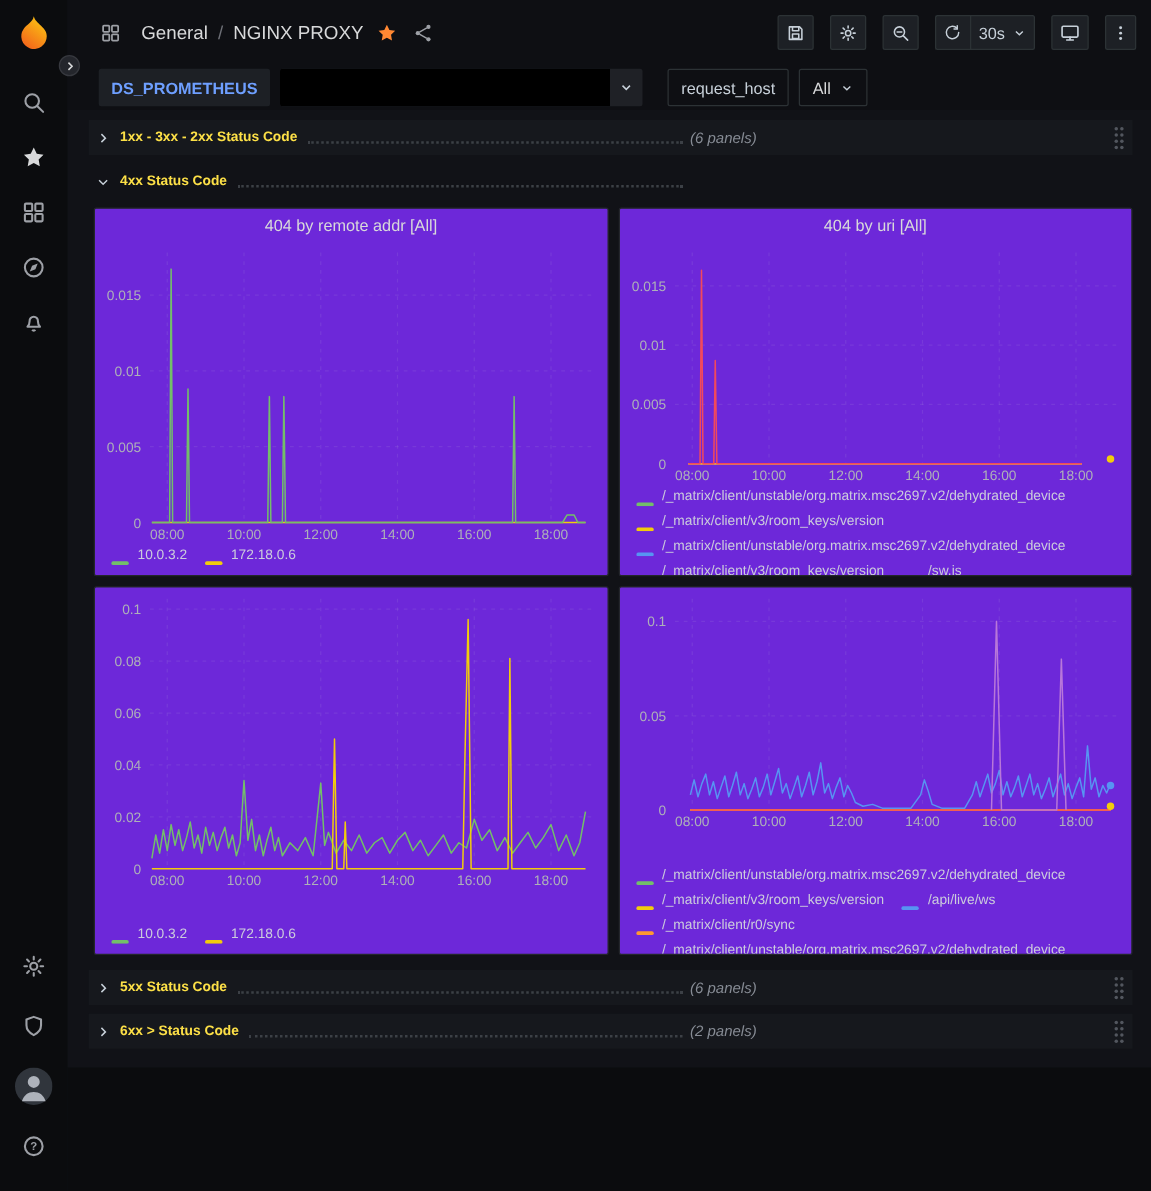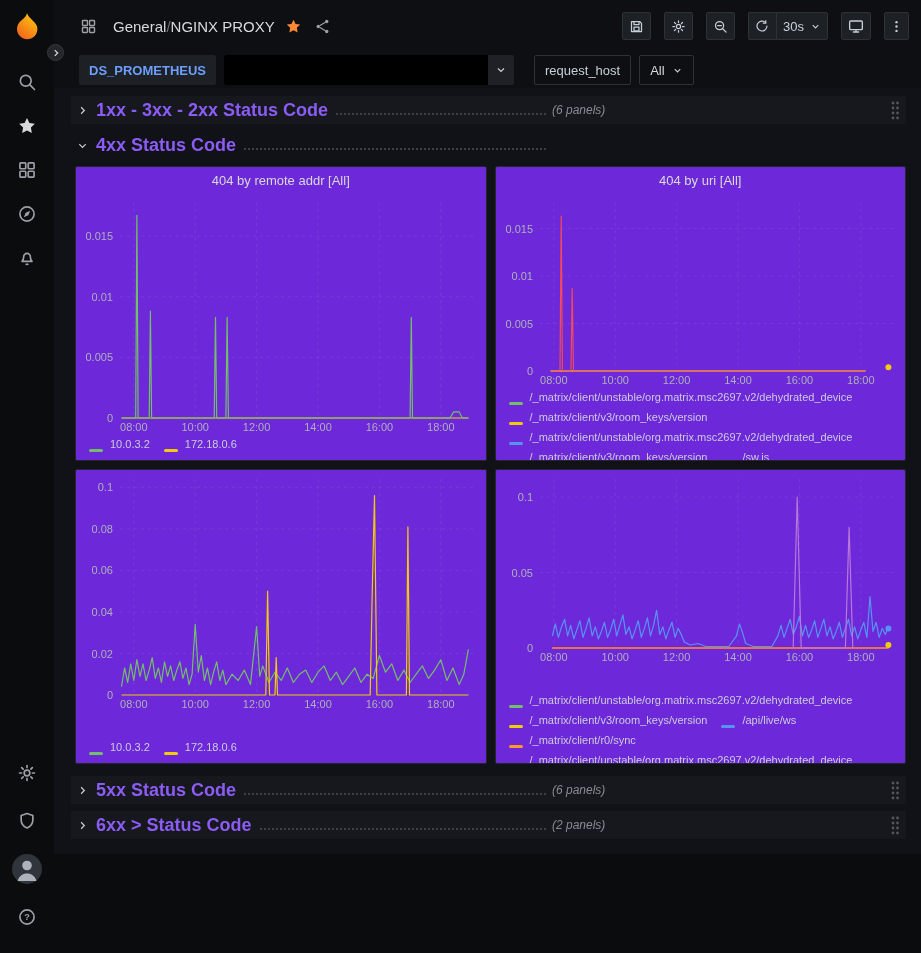--- a/index.html
+++ b/index.html
@@ -17,21 +17,21 @@
   .side-btn.active{color:#d8d9da}
   .side-bottom{margin-top:auto;display:flex;flex-direction:column;align-items:center}
   .sidebar-expand{position:absolute;left:47px;top:44px;width:17px;height:17px;border-radius:50%;
             background:#24262c;border:1px solid #37393f;color:#d8d9da;display:flex;align-items:center;
             justify-content:center;font-size:10px;cursor:pointer;z-index:9;padding:0}
 
   
   .main{flex:1;min-width:0;display:flex;flex-direction:column;background:#111217}
 
   .navbar{height:52px;flex:none;display:flex;align-items:center;gap:8px;padding:0 12px 0 24px;background:#0e0f13}
-  .crumb{display:flex;align-items:center;font-size:15px;margin-left:6px}
+  .crumb{display:flex;align-items:center;gap:8px;font-size:15px;margin-left:6px}
   .crumb-item{color:#d8d9da;text-decoration:none;cursor:pointer}
   .crumb-sep{color:#6e7077}
   .icon-plain{background:none;border:none;padding:2px;display:flex;align-items:center;cursor:pointer;color:#9da0a6}
   .icon-plain.star{color:#ff8833}
   .nav-right{margin-left:auto;display:flex;align-items:center;gap:13px}
   .nav-btn{height:28px;min-width:28px;padding:0 6px;display:flex;align-items:center;gap:6px;
            background:#1d2025;border:1px solid #2c3235;border-radius:2px;color:#c7d0d9;
            font-size:13px;cursor:pointer;font-family:inherit;white-space:nowrap}
   .nav-btn .tz{font-size:11px;color:#7b8087}
   .btn-group{display:flex}
@@ -50,21 +50,21 @@
   .select-redacted .blackout{flex:1;background:#000}
   .select-redacted .caret{width:26px;display:flex;align-items:center;justify-content:center;color:#c7d0d9}
 
   
   .dashboard{flex:none;padding:8px 15px 8px 17px}
   .row-head{height:28px;display:flex;align-items:center;padding:0 6px;margin-bottom:7px;cursor:pointer}
   .row-head.collapsed{background:#16181d}
   .chev{display:flex;color:#c7d0d9;margin-right:8px;flex:none}
   .chev.down svg{transform:rotate(90deg)}
   .row-left{display:flex;align-items:flex-end;width:452px;flex:none;min-width:0}
-  .row-title{font-size:18px;font-weight:700;color:#8b5cf6;white-space:nowrap;line-height:16px}
+  .row-title{font-size:11px;font-weight:700;color:#fde047;white-space:nowrap;line-height:16px}
   .row-dots{flex:1;border-bottom:2px dotted #3c4046;height:6px;margin:0 2px 3px 8px}
   .row-count{font-size:12px;font-style:italic;color:#868b94;margin-left:4px}
   .row-handle{margin-left:auto;color:#52565e;display:flex;cursor:grab}
 
   .panels{display:grid;grid-template-columns:1fr 1fr;grid-auto-rows:295px;gap:8px;padding:0 0 12px 4px}
   .panel{background:#6d28d9;border:1px solid #24262c;border-radius:2px;display:flex;
          flex-direction:column;min-width:0;overflow:hidden}
   .panel-title{height:26px;flex:none;display:flex;align-items:center;justify-content:center;
          font-size:13px;font-weight:500;color:#d8d9da;cursor:pointer}
   .panel-chart{flex:1;min-height:0;position:relative;cursor:crosshair}

